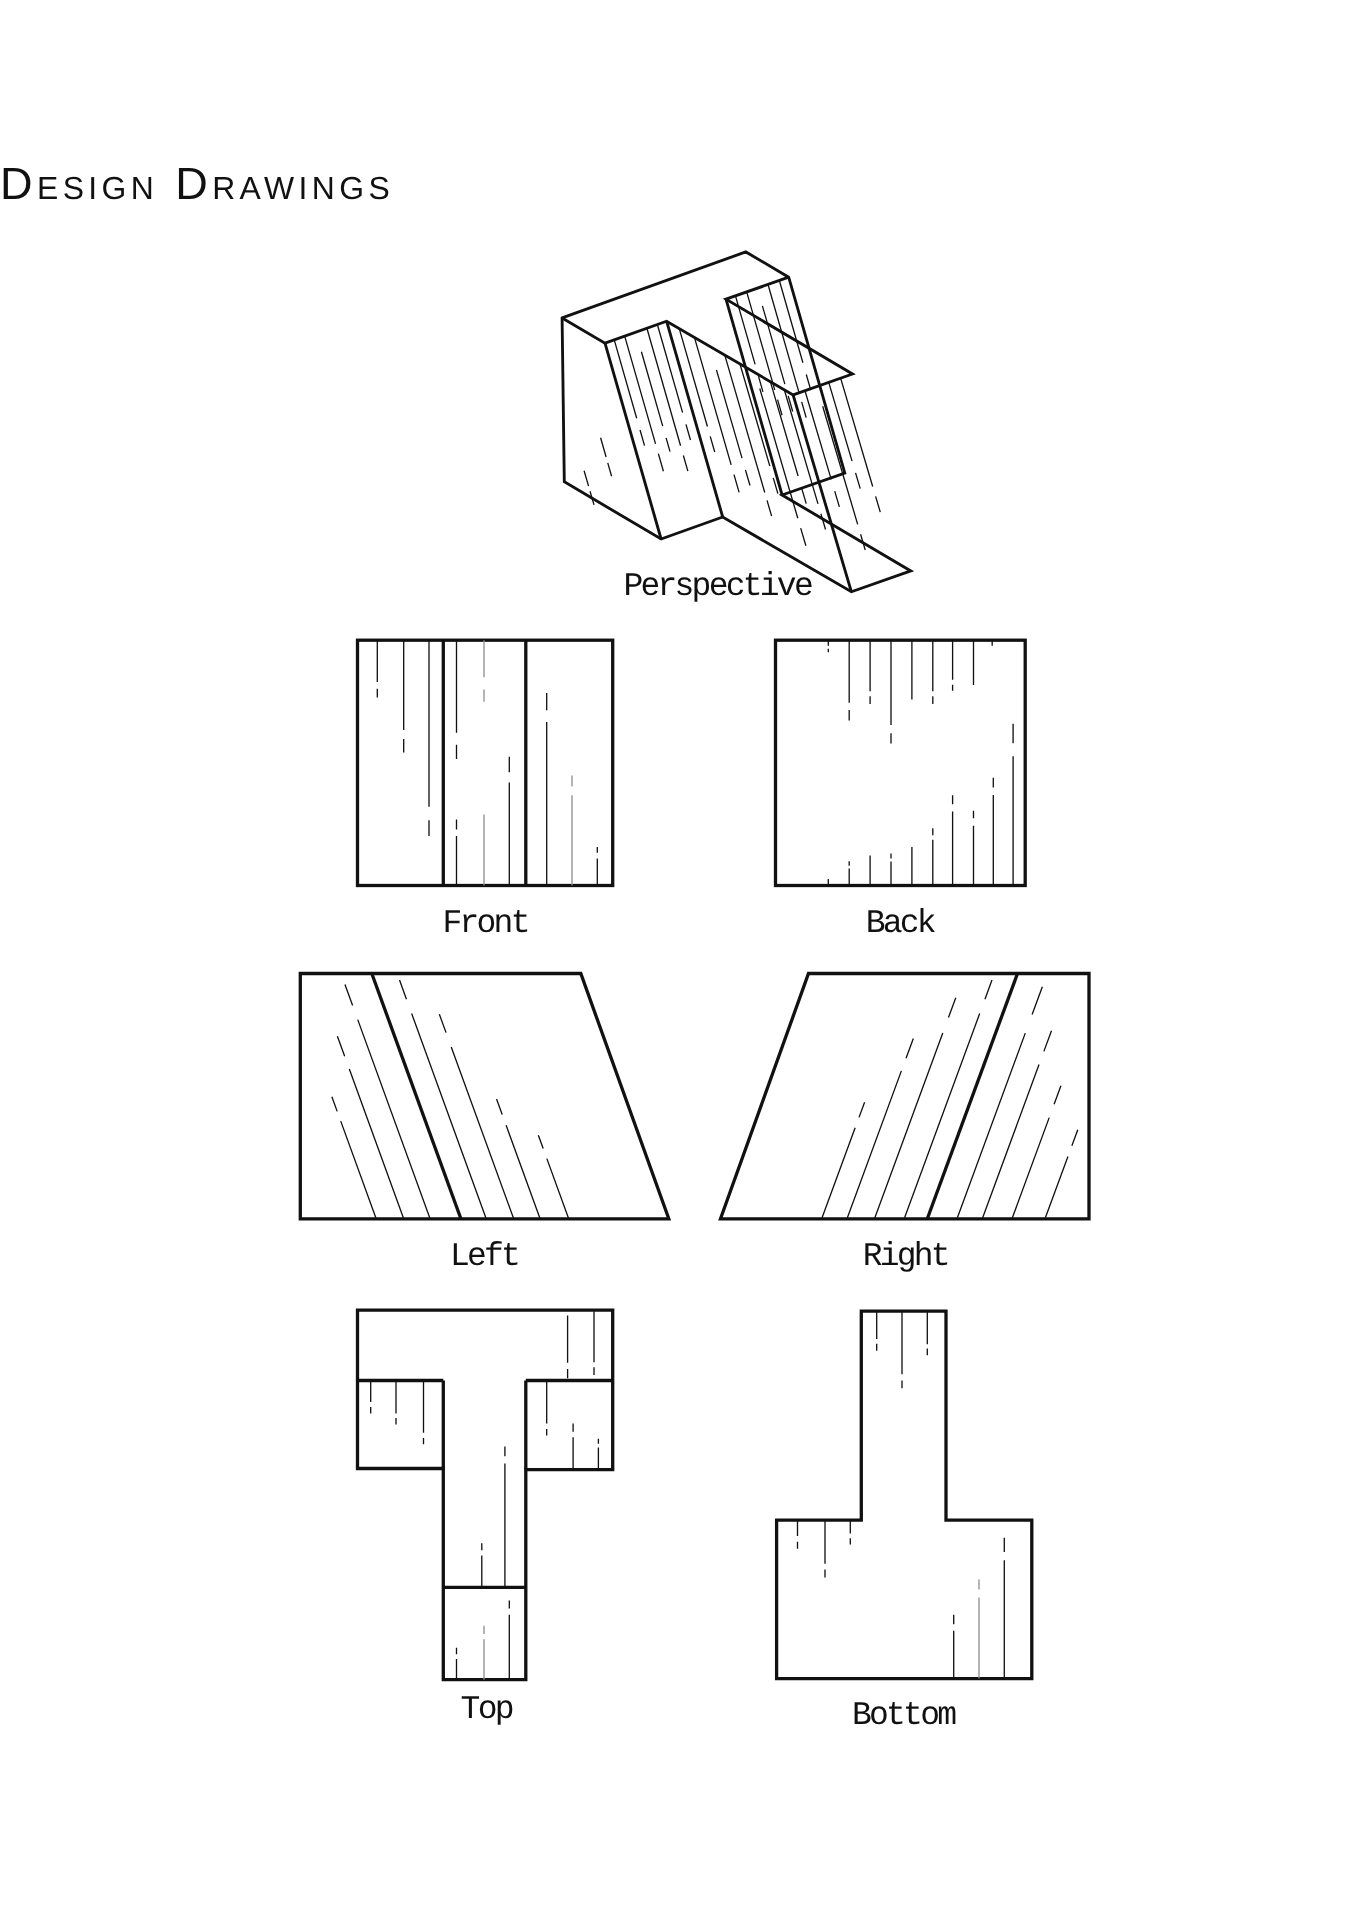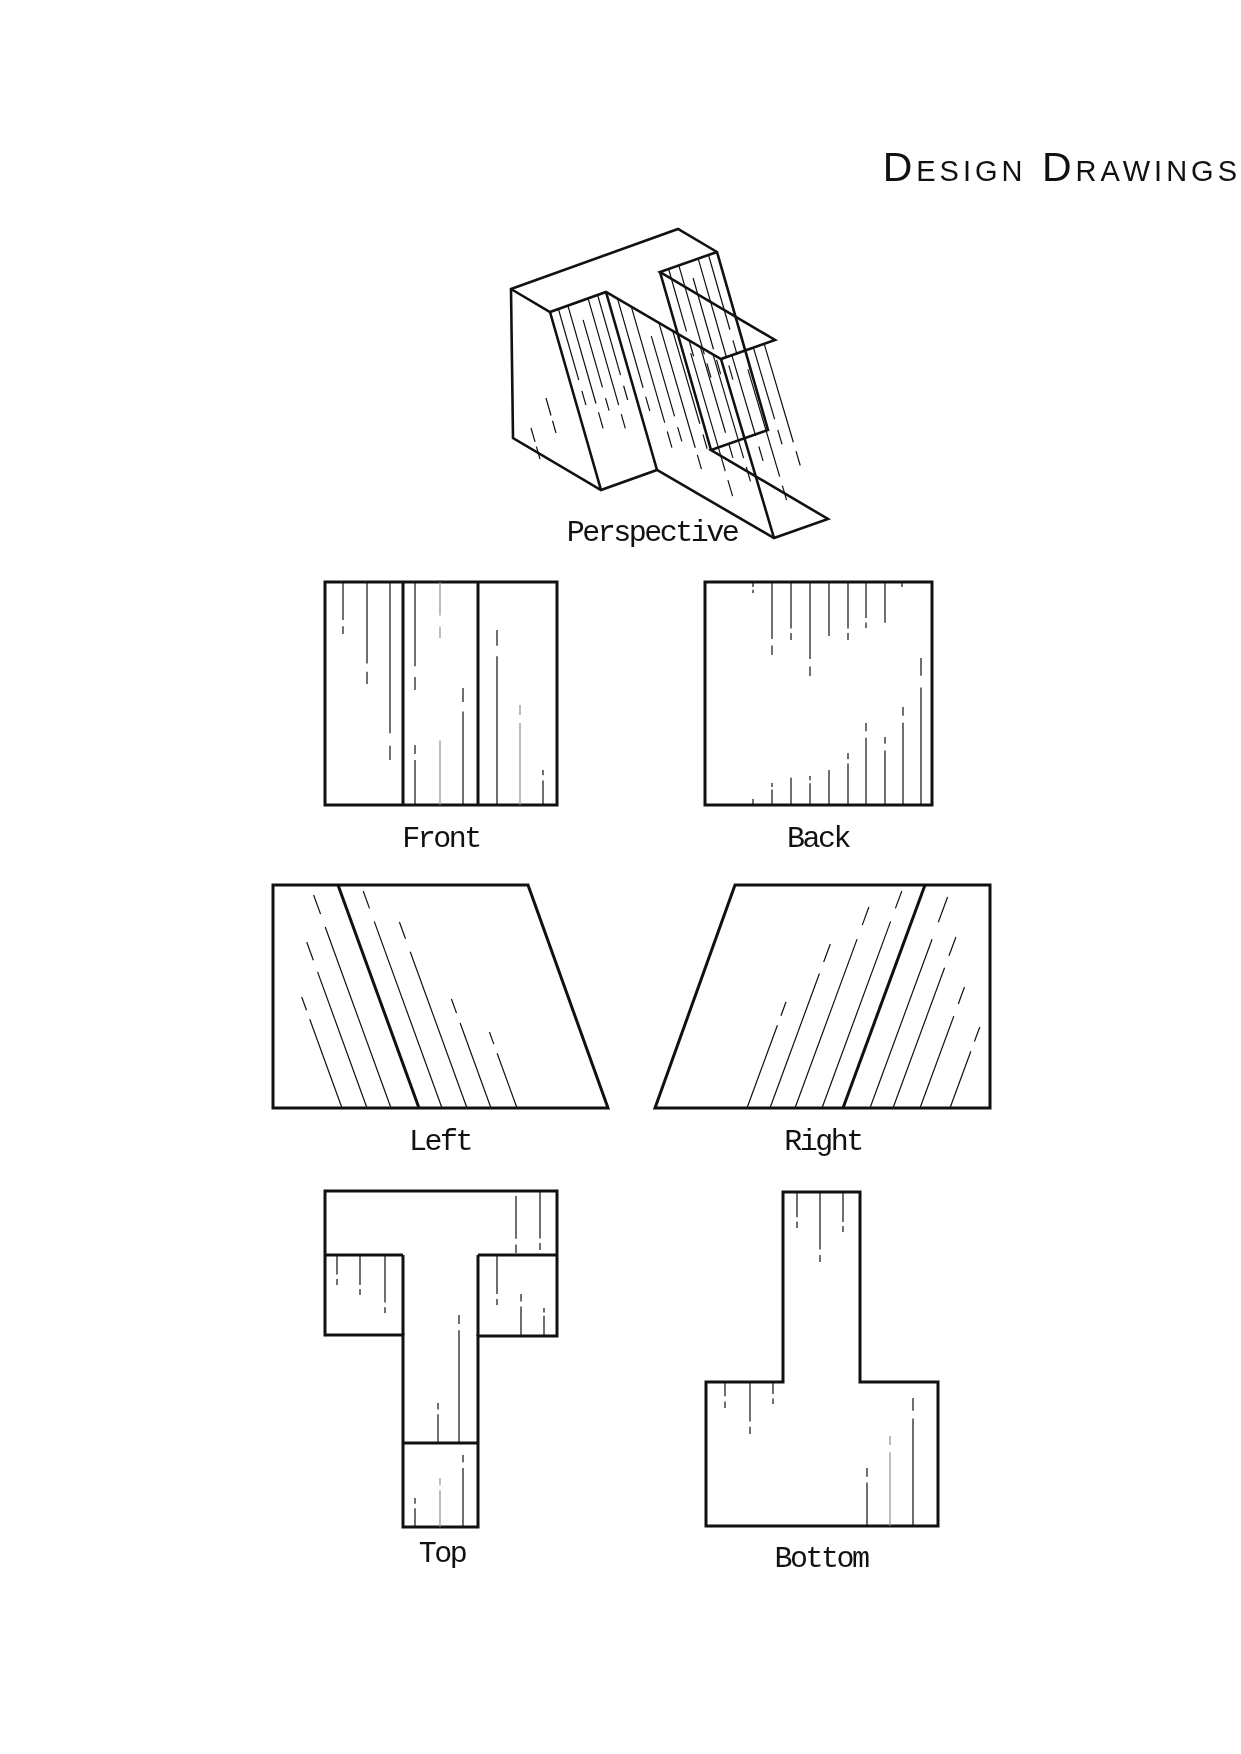--- a/index.html
+++ b/index.html
@@ -6,21 +6,21 @@
   html,body { margin:0; padding:0; }
   body {
     width:1241px; height:1754px;
     background:var(--background,#fff);
     font-family:"Liberation Sans", sans-serif;
     position:relative; overflow:hidden;
   }
   .sheet { position:absolute; inset:0; }
   .title {
     position:absolute; top:144px; left:0; width:1241px;
-    text-align:right;
+    text-align:left;
     font-variant:small-caps;
     font-size:41px; font-weight:400; letter-spacing:4px;
     color:var(--ink,#111);
   }
   svg.canvas { position:absolute; top:0; left:0; }
   .edge   { stroke:var(--ink,#111); stroke-width:2.6; fill:none; stroke-linejoin:miter; }
   .border { stroke:var(--ink,#111); stroke-width:3;   fill:none; stroke-linejoin:miter; }
   .hatch      { stroke:var(--ink,#111); stroke-width:1.2; fill:none; }
   .hatch-gray { stroke:var(--hatch-gray,#8f8f8f); stroke-width:1.2; fill:none; }
   .cad-label {

